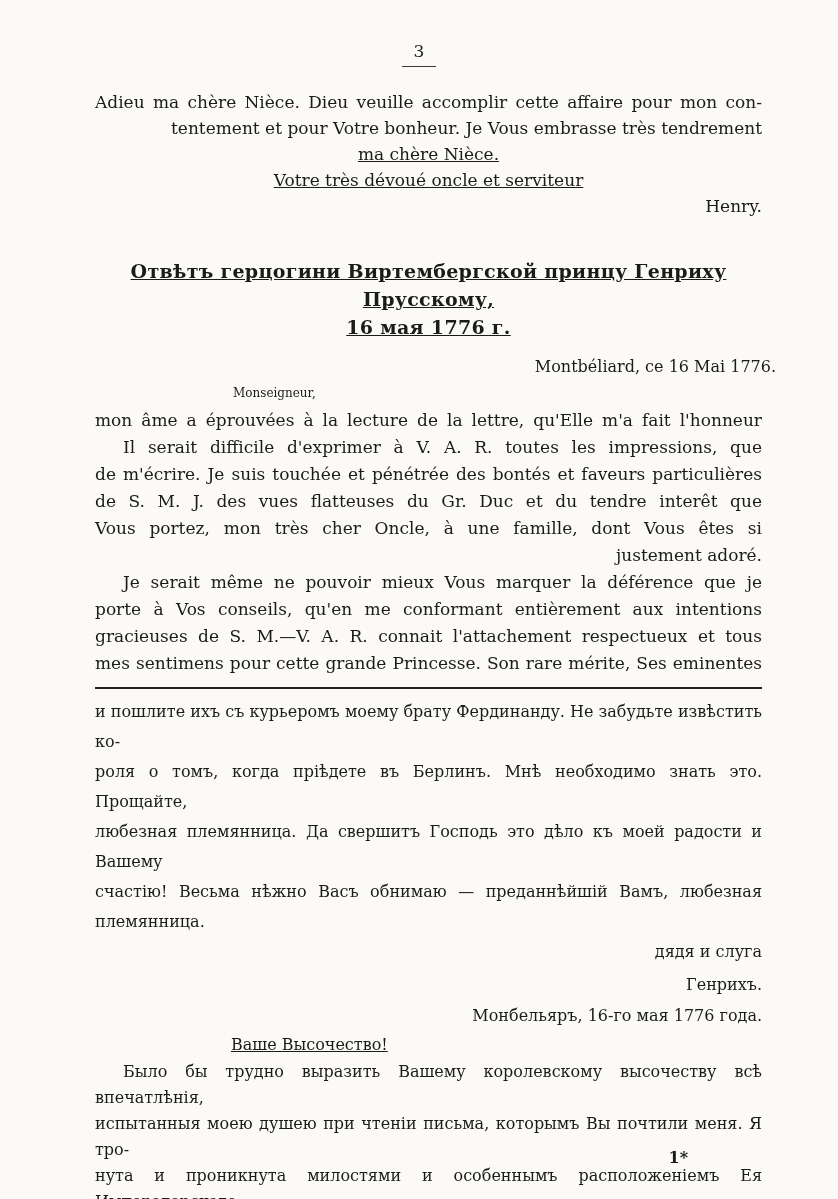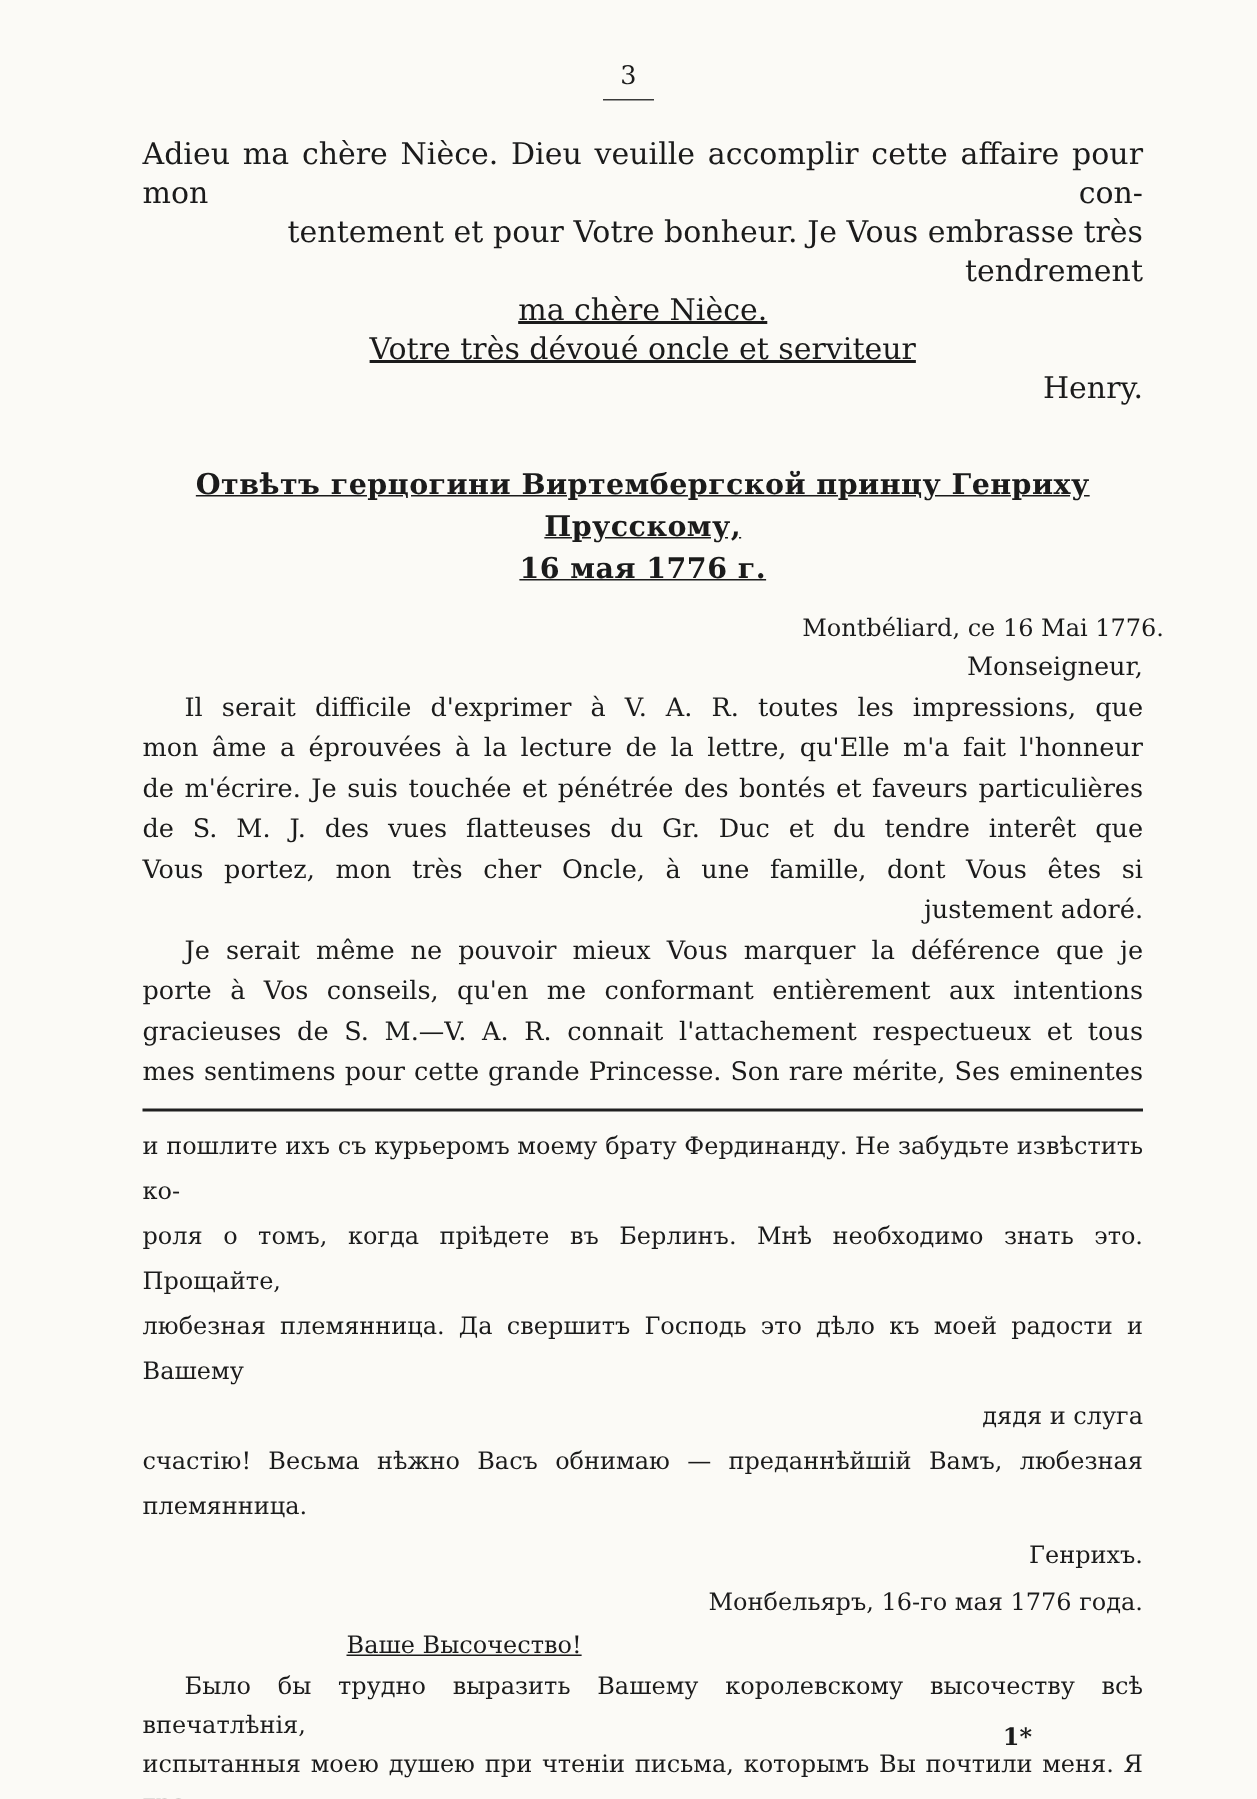--- a/index.html
+++ b/index.html
@@ -10,26 +10,26 @@
     background: #fbfaf6;
     color: #1b1b1b;
     font-family: "DejaVu Serif", "Liberation Serif", serif;
     overflow: hidden;
   }
   .block { padding-left: 95px; padding-right: 76px; }
 
   .pagehead { padding-top: 38px; text-align: center; font-size: 17px; line-height: 26px; }
   .pagenum-rule { width: 34px; height: 1px; background: #3a3a3a; margin: 2px auto 0; }
 
-  .french { margin-top: 22px; font-size: 20px; line-height: 26px; }
+  .french { margin-top: 22px; font-size: 17px; line-height: 26px; }
 
   .heading { margin-top: 38px; text-align: center; font-weight: bold; font-size: 19px; line-height: 28px; letter-spacing: 0.3px; }
 
   .dateline-fr { margin-top: 10px; font-size: 16px; line-height: 26px; text-align: right; padding-right: 62px; }
-  .salutation-fr { font-size: 17px; line-height: 27px; text-indent: 138px; text-align: right; }
+  .salutation-fr { font-size: 12px; line-height: 27px; text-indent: 138px; }
   .bodytext { font-size: 17px; line-height: 27px; }
 
   .fn-rule { margin: 10px 0 0 95px; width: 667px; height: 2px; background: #202020; }
 
   .fnote { margin-top: 8px; font-size: 16px; line-height: 30px; }
   .fn-closing { text-align: right; padding-right: 70px; }
   .fn-sig { text-align: right; padding-right: 112px; margin-top: 2px; line-height: 32px; }
   .fn-date { text-align: right; padding-right: 116px; }
   .fn-salut { text-indent: 136px; line-height: 28px; text-decoration: underline; }
   .fn-para { font-size: 16px; line-height: 26px; }
@@ -70,45 +70,45 @@
   <h1 class="heading block">
     <div class="ln c">Отвѣтъ герцогини Виртембергской принцу Генриху Прусскому,</div>
     <div class="ln c">16 мая 1776 г.</div>
   </h1>
 
   <section>
     <div class="dateline-fr block">Montbéliard, ce 16 Mai 1776.</div>
     <div class="salutation-fr block">Monseigneur,</div>
 
     <div class="bodytext block">
+      <div class="ln j">mon âme a éprouvées à la lecture de la lettre, qu'Elle m'a fait l'honneur</div>
       <div class="ln j indent">Il serait difficile d'exprimer à V. A. R. toutes les impressions, que</div>
-      <div class="ln j">mon âme a éprouvées à la lecture de la lettre, qu'Elle m'a fait l'honneur</div>
       <div class="ln j">de m'écrire. Je suis touchée et pénétrée des bontés et faveurs particulières</div>
       <div class="ln j">de S. M. J. des vues flatteuses du Gr. Duc et du tendre interêt que</div>
       <div class="ln j">Vous portez, mon très cher Oncle, à une famille, dont Vous êtes si</div>
       <div class="ln last">justement adoré.</div>
     </div>
 
     <div class="bodytext block">
       <div class="ln j indent">Je serait même ne pouvoir mieux Vous marquer la déférence que je</div>
       <div class="ln j">porte à Vos conseils, qu'en me conformant entièrement aux intentions</div>
       <div class="ln j">gracieuses de S. M.—V. A. R. connait l'attachement respectueux et tous</div>
       <div class="ln j">mes sentimens pour cette grande Princesse. Son rare mérite, Ses eminentes</div>
     </div>
   </section>
 
   <div class="fn-rule"></div>
 
   <section class="fnote block">
     <div class="ln j">и пошлите ихъ съ курьеромъ моему брату Фердинанду. Не забудьте извѣстить ко-</div>
     <div class="ln j">роля о томъ, когда пріѣдете въ Берлинъ. Мнѣ необходимо знать это. Прощайте,</div>
     <div class="ln j">любезная племянница. Да свершитъ Господь это дѣло къ моей радости и Вашему</div>
+    <div class="ln j">счастію! Весьма нѣжно Васъ обнимаю — преданнѣйшій Вамъ, любезная племянница.</div>
+
     <div class="ln fn-closing">дядя и слуга</div>
-
-    <div class="ln j">счастію! Весьма нѣжно Васъ обнимаю — преданнѣйшій Вамъ, любезная племянница.</div>
     <div class="ln fn-sig">Генрихъ.</div>
     <div class="ln fn-date">Монбельяръ, 16-го мая 1776 года.</div>
     <div class="ln fn-salut">Ваше Высочество!</div>
 
     <div class="fn-para">
       <div class="ln j indent">Было бы трудно выразить Вашему королевскому высочеству всѣ впечатлѣнія,</div>
       <div class="ln j">испытанныя моею душею при чтеніи письма, которымъ Вы почтили меня. Я тро-</div>
       <div class="ln j">нута и проникнута милостями и особеннымъ расположеніемъ Ея Императорскаго</div>
 
     </div>

